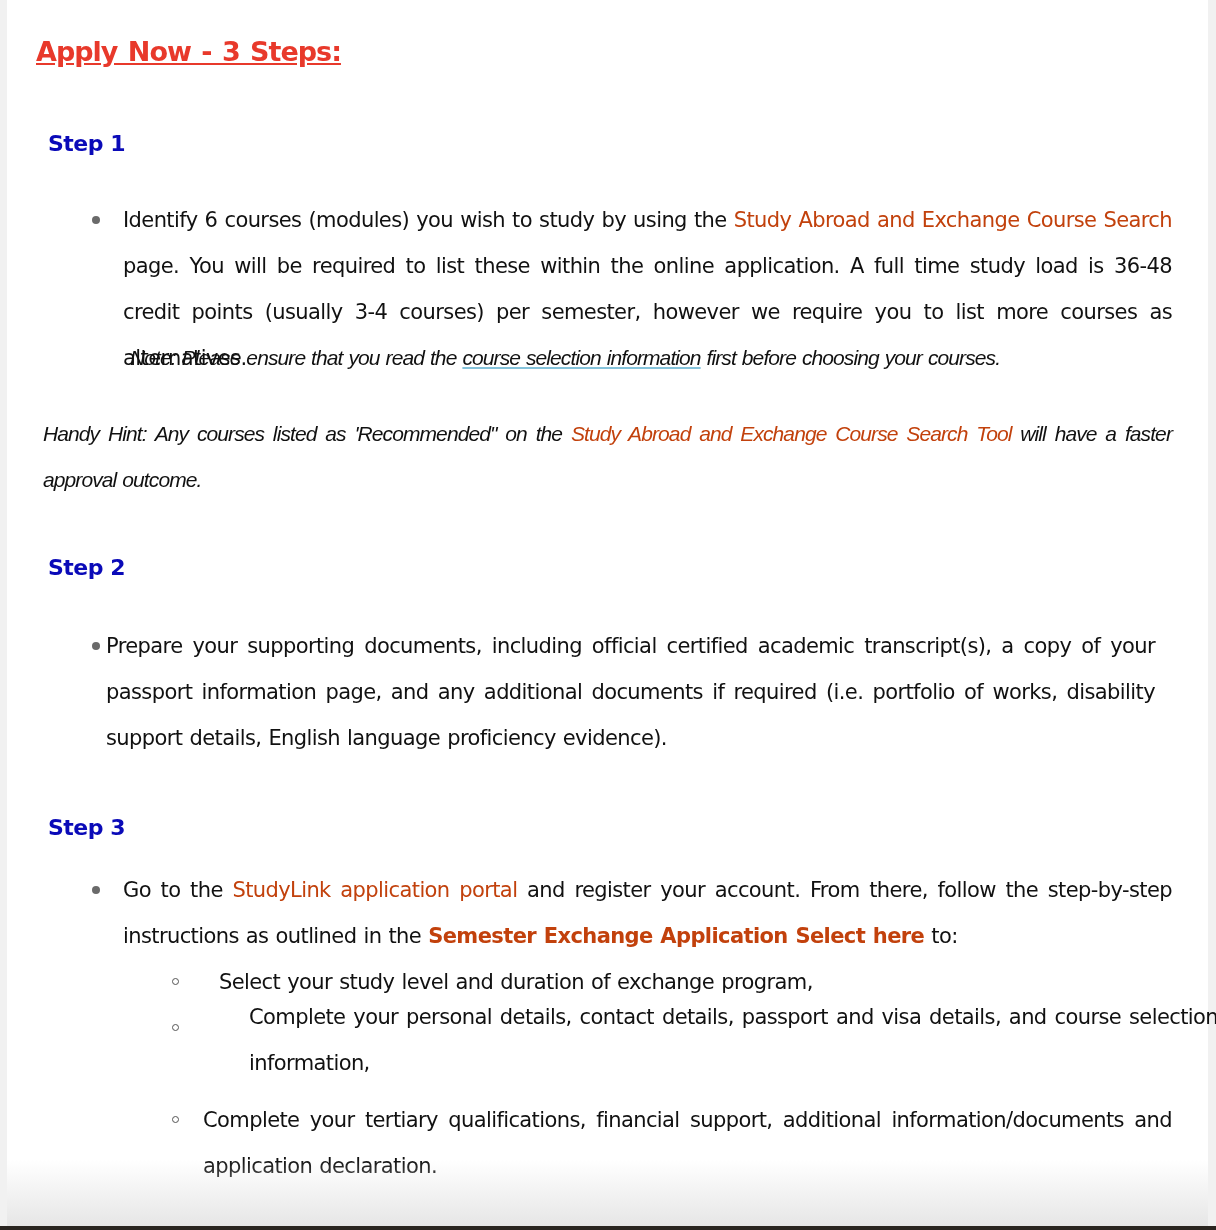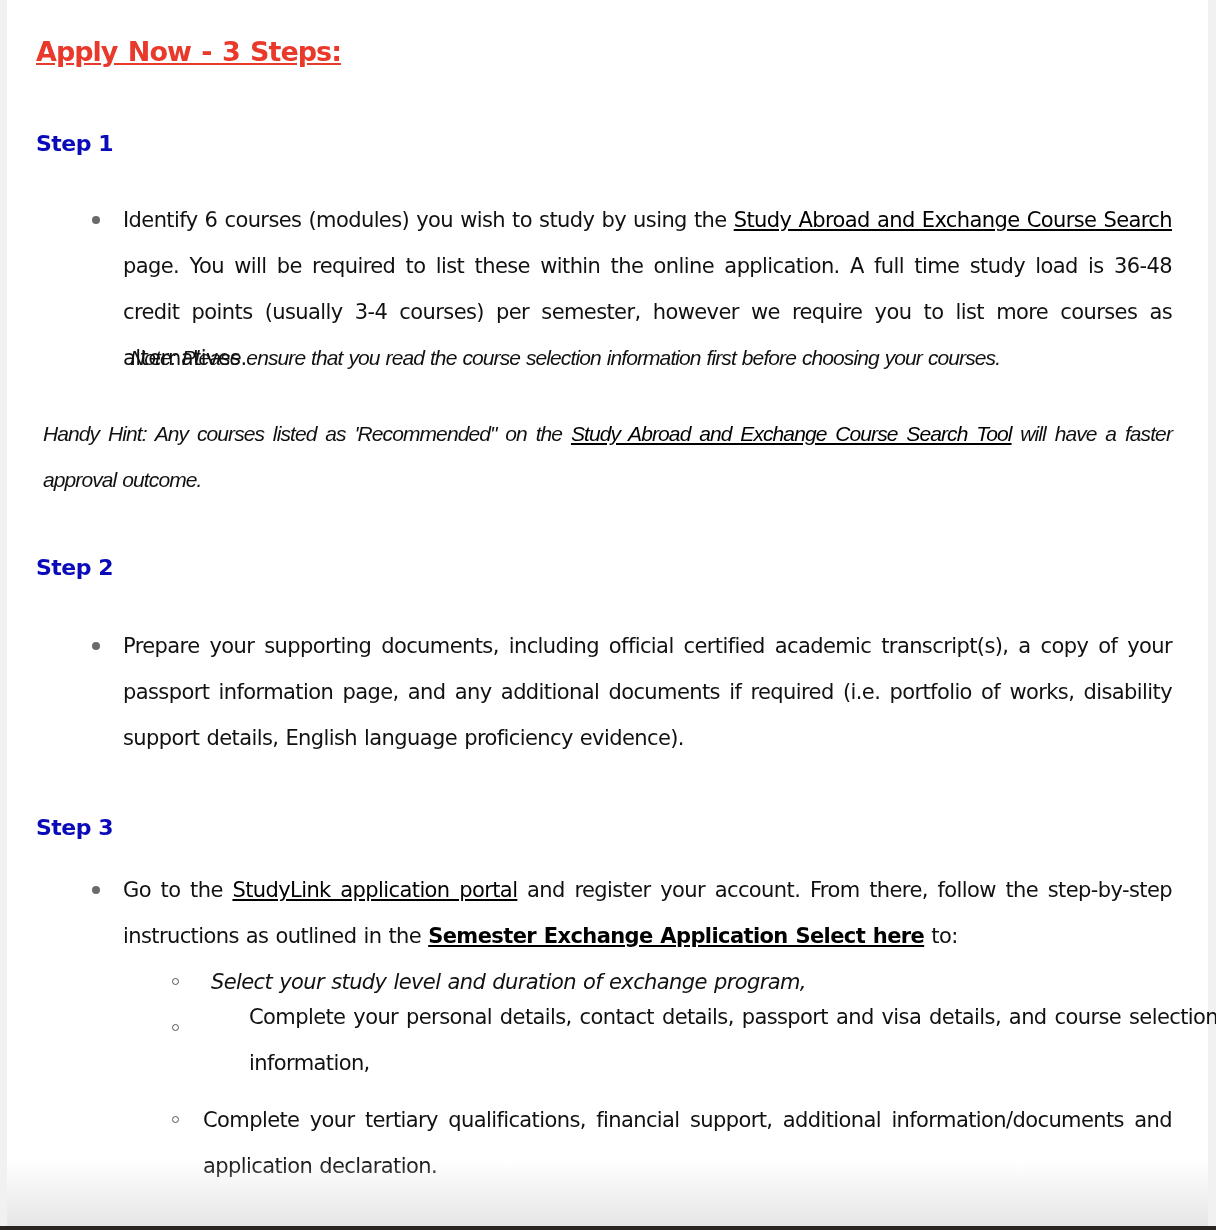--- a/index.html
+++ b/index.html
@@ -23,37 +23,37 @@
     position: absolute; left: 0; top: 1226px; width: 1216px; height: 4px;
     background: #2a2520;
   }
   .content { position: absolute; left: 36px; width: 1136px; top: 0; }
   .title {
     position: absolute; top: 36px; left: 0;
     font-weight: bold; font-size: 27px; color: #e8392b;
     text-decoration: underline; letter-spacing: -1px; word-spacing: 2px;
   }
   .step-h {
-    position: absolute; left: 0; font-weight: bold; font-size: 22px;
+    position: absolute; left: 12px; font-weight: bold; font-size: 22px;
     color: #0a0ab8; letter-spacing: -0.5px;
   }
   .para {
     position: absolute; font-size: 21px; line-height: 46px;
     text-align: justify; letter-spacing: -0.6px; word-spacing: 1px;
   }
   .bullet {
     position: absolute; width: 8px; height: 8px; border-radius: 50%;
     background: #6a6a6a;
   }
   .ring {
     position: absolute; width: 7px; height: 7px; border-radius: 50%;
     border: 1.5px solid #555; box-sizing: border-box;
   }
-  a.lnk { color: #000000; text-decoration: underline; }
-  a.lnk-dark { color: #111; text-decoration-color: #85c3db; }
+  a.lnk { color: #c2410c; }
+  a.lnk-dark { color: #111; text-decoration: underline; text-decoration-color: #85c3db; }
   .it { font-family: "Liberation Sans", sans-serif; font-style: italic; letter-spacing: -0.9px; }
   .bold-link { font-weight: bold; }
 </style>
 </head>
 <body>
 
 <div class="page"></div>
 
 <div class="content">
   <div class="title">Apply Now - 3 Steps:</div>
@@ -66,30 +66,30 @@
   <div class="para it" style="left:94px; width:1042px; top:335px; text-align:left;">
     <span>Note: Please ensure that you read the </span><a class="lnk-dark">course selection information</a><span> first before choosing your courses.</span>
   </div>
 
   <div class="para it" style="left:7px; width:1129px; top:411px;">
     <span>Handy Hint: Any courses listed as 'Recommended" on the </span><a class="lnk">Study Abroad and Exchange Course Search Tool</a><span> will have a faster approval outcome.</span>
   </div>
 
   <div class="step-h" style="top:555px;text-align:right;">Step 2</div>
   <div class="bullet" style="left:56px; top:642px;"></div>
-  <div class="para" style="left:87px; width:1049px; top:623px;">Prepare your supporting documents, including official certified academic transcript(s), a copy of your passport information page, and any additional documents if required (i.e. portfolio of works, disability support details, English language proficiency evidence).</div>
+  <div class="para" style="left:70px; width:1049px; top:623px;">Prepare your supporting documents, including official certified academic transcript(s), a copy of your passport information page, and any additional documents if required (i.e. portfolio of works, disability support details, English language proficiency evidence).</div>
 
   <div class="step-h" style="top:799px;margin-top:16px;">Step 3</div>
   <div class="bullet" style="left:56px; top:886px;"></div>
   <div class="para" style="left:87px; width:1049px; top:867px;">
     <span>Go to the </span><a class="lnk">StudyLink application portal</a><span> and register your account. From there, follow the step-by-step instructions as outlined in the </span><a class="lnk bold-link">Semester Exchange Application Select here</a><span> to:</span>
   </div>
 
   <div class="ring" style="left:136px; top:978px;"></div>
-  <div class="para" style="left:175px; width:969px; top:959px; text-align:left;font-style:italic;">Select your study level and duration of exchange program,</div>
+  <div class="para" style="left:183px; width:969px; top:959px; text-align:left;">Select your study level and duration of exchange program,</div>
 
   <div class="ring" style="left:136px; top:1024px;"></div>
   <div class="para" style="left:167px; width:969px; top:994px;margin-left:46px;">Complete your personal details, contact details, passport and visa details, and course selection information,</div>
 
   <div class="ring" style="left:136px; top:1116px;"></div>
   <div class="para" style="left:167px; width:969px; top:1097px;">Complete your tertiary qualifications, financial support, additional information/documents and application declaration.</div>
 </div>
 
 <div class="fade"></div>
 <div class="bottom-bar"></div>

